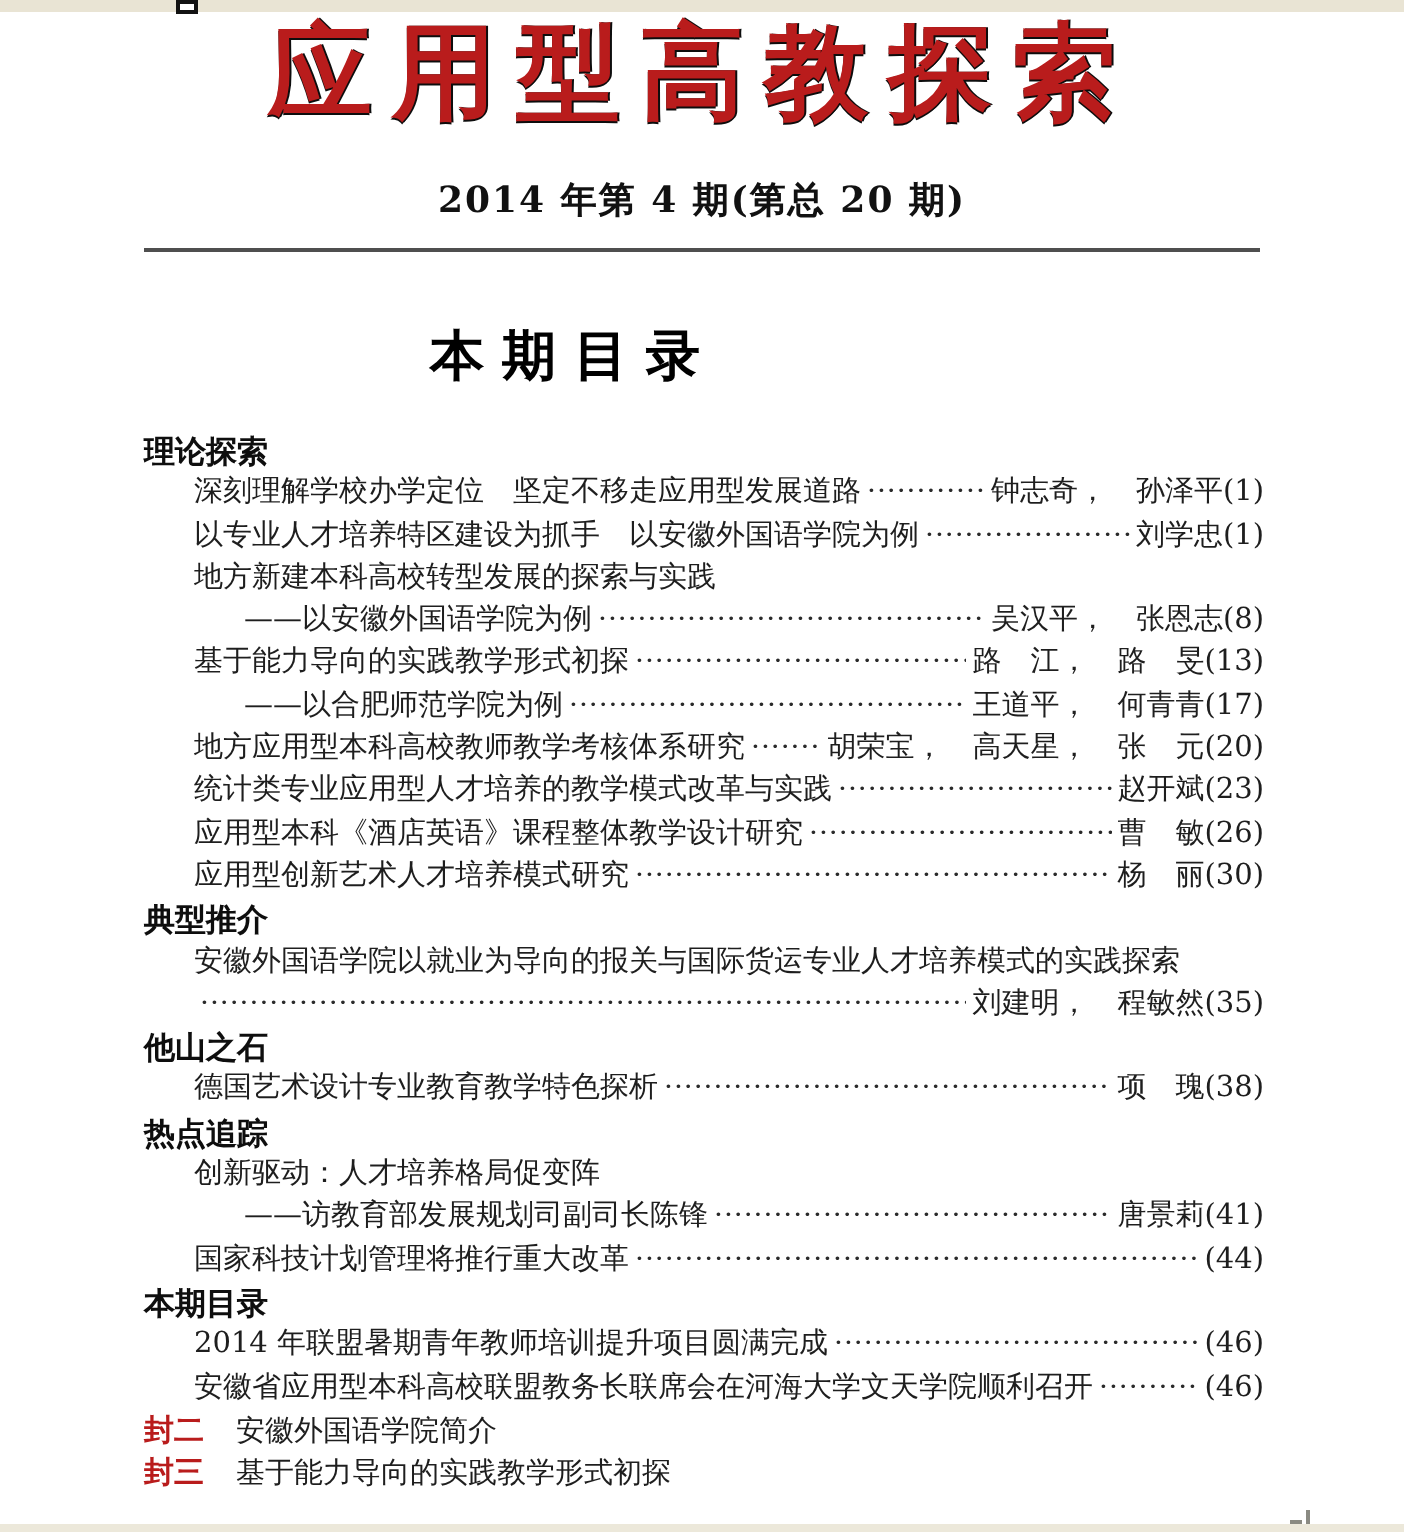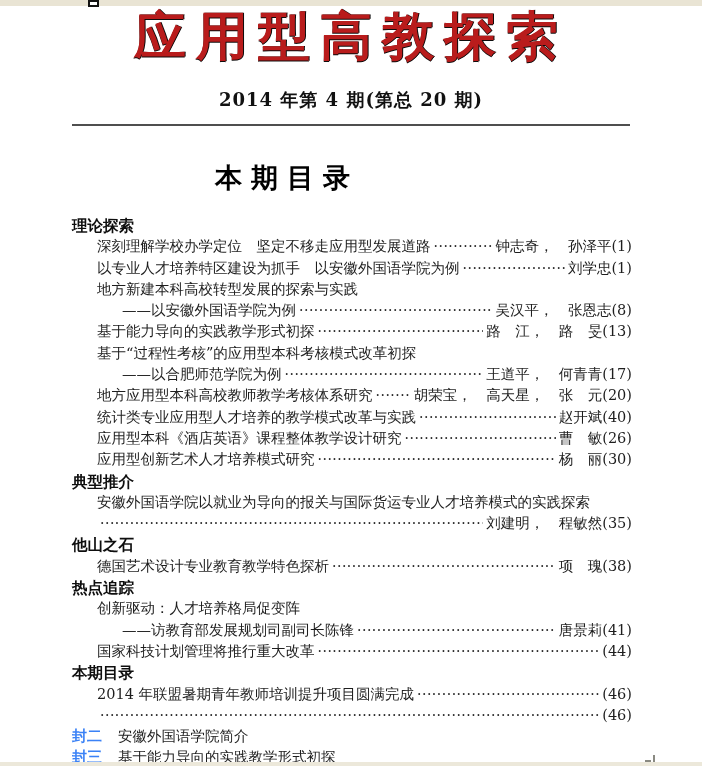--- a/index.html
+++ b/index.html
@@ -59,21 +59,21 @@
     position:absolute;left:72px;top:215px;width:560px;
   }
   .row{
     display:flex;align-items:baseline;
     height:21.3px;
     font-size:14.5px;line-height:21.3px;
     white-space:nowrap;
     color:var(--text);
   }
   .row.section{font-weight:bold;font-size:15.5px;color:#0e0e0e;}
-  .row.cover .lbl{font-weight:bold;margin-right:16px;font-size:15px;color:#3b82f6;}
+  .row.cover .lbl{font-weight:bold;margin-right:16px;font-size:15px;color:#b91c1c;}
   .ind0{padding-left:0;}
   .ind1{padding-left:25px;}
   .ind2{padding-left:50px;}
   .row .txt{flex:0 0 auto;}
   .row .dots{
     flex:1 1 auto;min-width:0;overflow:hidden;
     white-space:nowrap;margin:0 3px;
     font-size:14px;letter-spacing:0.5px;color:#2a2a2a;
   }
   .row .tail{flex:0 0 auto;}
@@ -114,37 +114,34 @@
       <div class="row ind2">
         <span class="txt">——以安徽外国语学院为例</span>
         <span class="dots">····································································································································································································································································</span>
         <span class="tail">吴汉平，　张恩志(8)</span>
       </div>
       <div class="row ind1">
         <span class="txt">基于能力导向的实践教学形式初探</span>
         <span class="dots">····································································································································································································································································</span>
         <span class="tail">路　江，　路　旻(13)</span>
       </div>
-      <div class="row ind1">
-        <span class="txt">基于“过程性考核”的应用型本科考核模式改革初探</span>
-      </div>
       <div class="row ind2">
         <span class="txt">——以合肥师范学院为例</span>
         <span class="dots">····································································································································································································································································</span>
         <span class="tail">王道平，　何青青(17)</span>
       </div>
       <div class="row ind1">
         <span class="txt">地方应用型本科高校教师教学考核体系研究</span>
         <span class="dots">····································································································································································································································································</span>
         <span class="tail">胡荣宝，　高天星，　张　元(20)</span>
       </div>
       <div class="row ind1">
         <span class="txt">统计类专业应用型人才培养的教学模式改革与实践</span>
         <span class="dots">····································································································································································································································································</span>
-        <span class="tail">赵开斌(40)</span>
+        <span class="tail">赵开斌(23)</span>
       </div>
       <div class="row ind1">
         <span class="txt">应用型本科《酒店英语》课程整体教学设计研究</span>
         <span class="dots">····································································································································································································································································</span>
         <span class="tail">曹　敏(26)</span>
       </div>
       <div class="row ind1">
         <span class="txt">应用型创新艺术人才培养模式研究</span>
         <span class="dots">····································································································································································································································································</span>
         <span class="tail">杨　丽(30)</span>
@@ -186,20 +183,21 @@
       </div>
       <div class="row ind0 section">
         <span class="txt">本期目录</span>
       </div>
       <div class="row ind1">
         <span class="txt">2014 年联盟暑期青年教师培训提升项目圆满完成</span>
         <span class="dots">····································································································································································································································································</span>
         <span class="tail">(46)</span>
       </div>
       <div class="row ind1">
+        <span class="txt">安徽省应用型本科高校联盟教务长联席会在河海大学文天学院顺利召开</span>
         <span class="dots">····································································································································································································································································</span>
         <span class="tail">(46)</span>
       </div>
       <div class="row ind0 cover">
         <span class="lbl">封二</span>
         <span class="txt">安徽外国语学院简介</span>
       </div>
       <div class="row ind0 cover">
         <span class="lbl">封三</span>
         <span class="txt">基于能力导向的实践教学形式初探</span>

